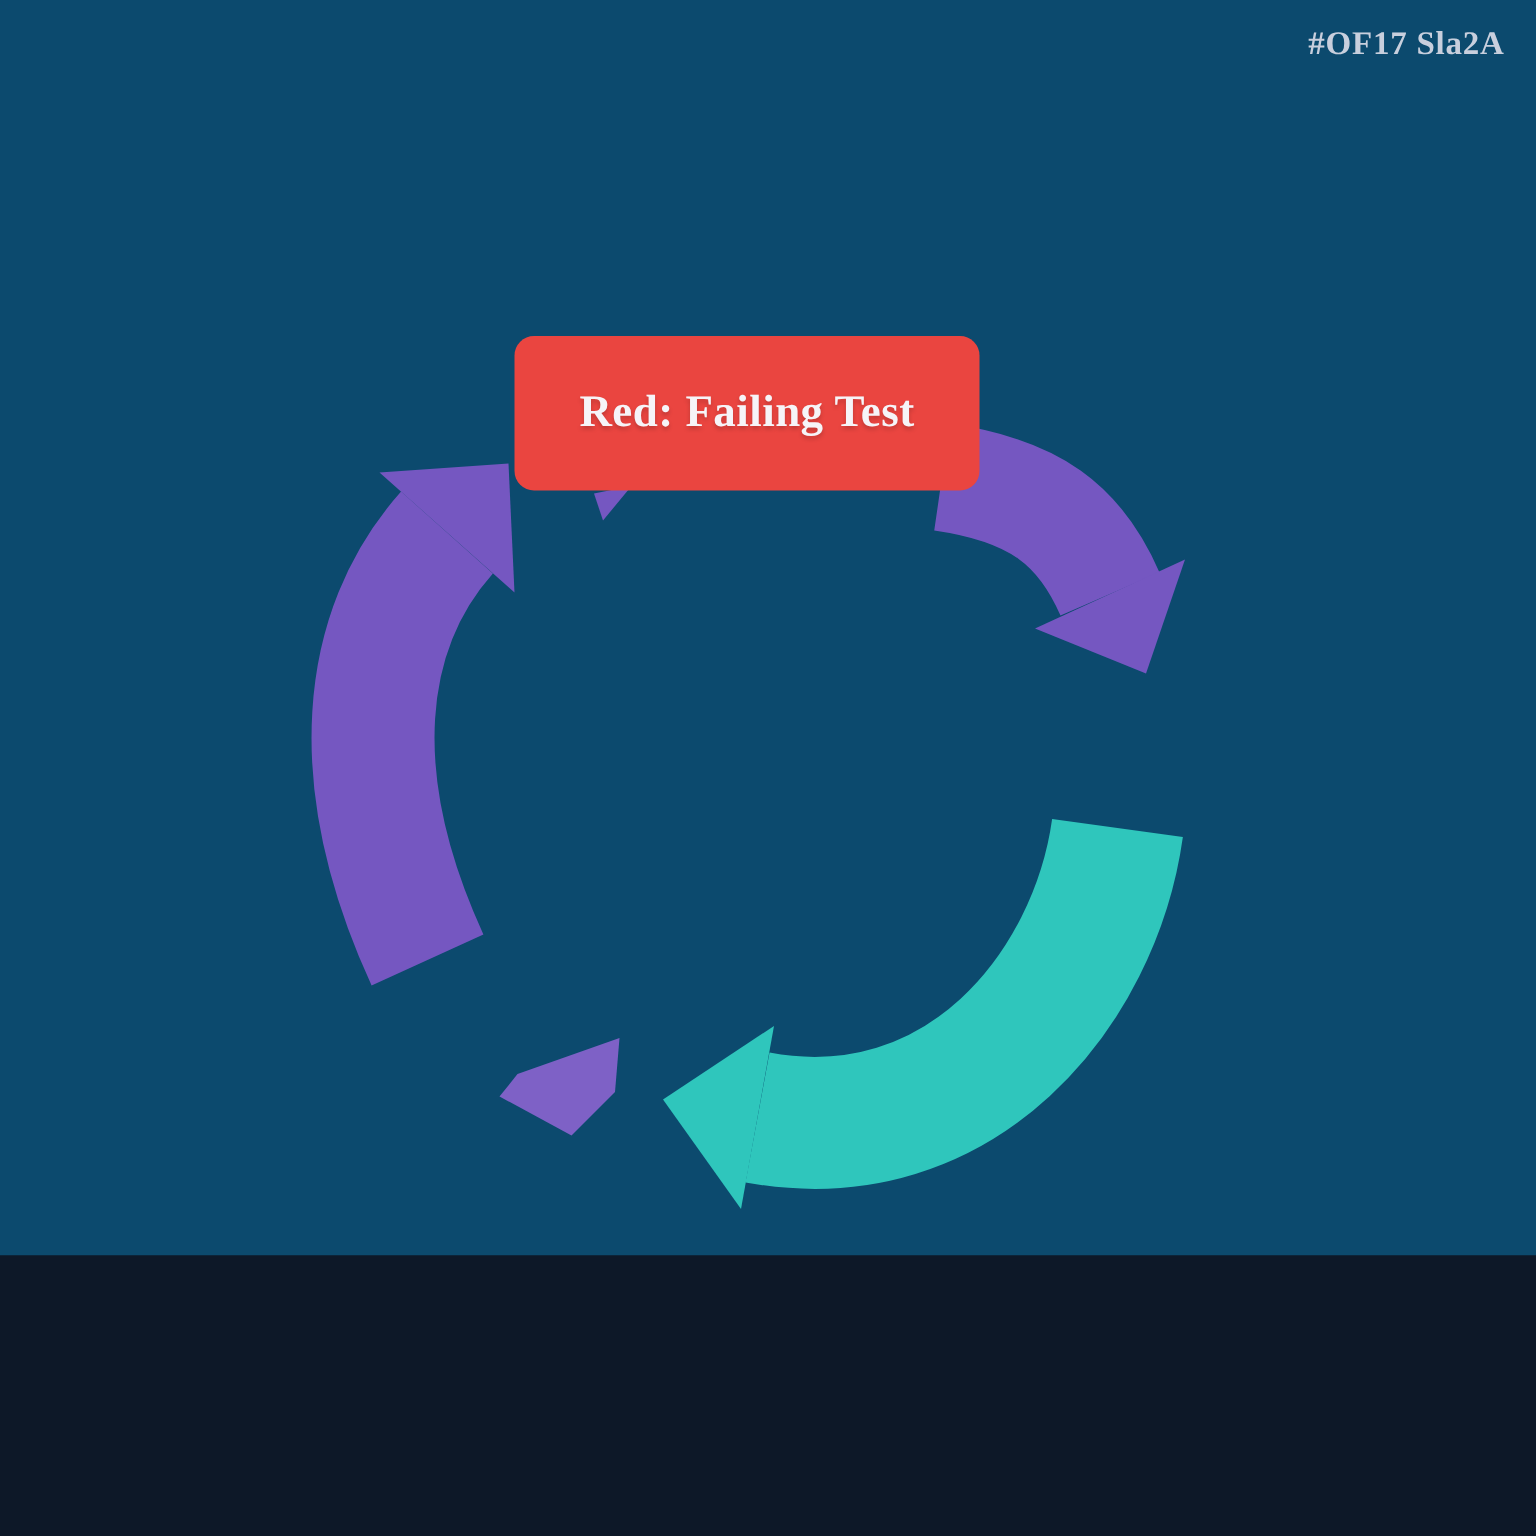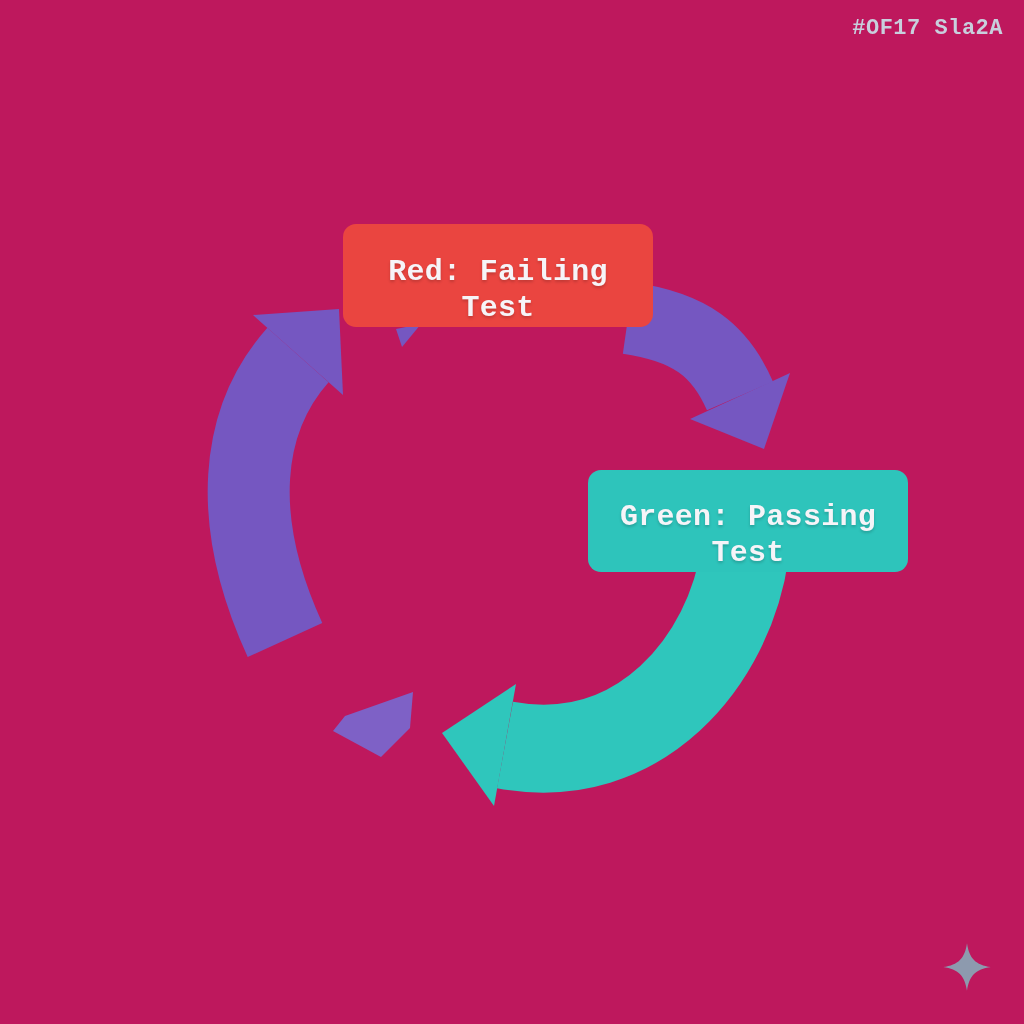--- a/index.html
+++ b/index.html
@@ -1,33 +1,33 @@
 <!DOCTYPE html>
 <html><head>
 <meta charset="utf-8">
 <style>
   html,body{margin:0;padding:0;background:#0d1828;}
   .canvas{
     position:relative;
-    width:1024px;height:1024px;
-    background:#be185d;
+    width:1024px;height:837px;
+    background:#0c4a6e;
     overflow:hidden;
-    font-family:Liberation Mono, monospace;
+    font-family:Liberation Serif, serif;
   }
   .watermark{
     position:absolute;top:16px;right:21px;
     font-size:22px;font-weight:600;letter-spacing:.5px;
     color:#C8CFDD;
   }
   .arrow-layer{
     position:absolute;left:0;top:0;width:1024px;height:1024px;
   }
   .node{
     position:absolute;
-    display:flex;align-items:flex-end;justify-content:center;
+    display:flex;align-items:center;justify-content:center;
     text-align:center;
     border-radius:13px;
     color:#F6F4F8;
     font-size:30px;font-weight:700;letter-spacing:.3px;
     line-height:1.22;
     text-shadow:0 2px 3px rgba(0,0,0,.18);
     padding:0 18px;box-sizing:border-box;
   }
   .node-red{left:343px;top:224px;width:310px;height:103px;background:#EA4540;}
   .node-green{left:588px;top:470px;width:320px;height:102px;background:#2EC4BB;}
@@ -55,22 +55,19 @@
     <path d="M745,552 C730,660 640,770 505,745" fill="none" stroke-width="88" stroke="#2FC6BC"></path>
     <polygon points="442,733 516,684 494,806" fill="#2FC6BC"></polygon>
 
     <polygon points="333,731 345,716 413,692 410,728 381,757" fill="#7E61C6"></polygon>
   </svg>
 
   <div class="node node-red">
     <span>Red: Failing Test</span>
   </div>
 
-  <div class="node node-green">
-    <span>Green: Passing Test</span>
-  </div>
 
 
   <svg class="sparkle" viewBox="0 0 48 48" width="52" height="52">
     <path d="M24 2 C26 16 32 22 46 24 C32 26 26 32 24 46 C22 32 16 26 2 24 C16 22 22 16 24 2 Z" fill="#8D9AAE"></path>
   </svg>
 
 </div>
 
 </body></html>

